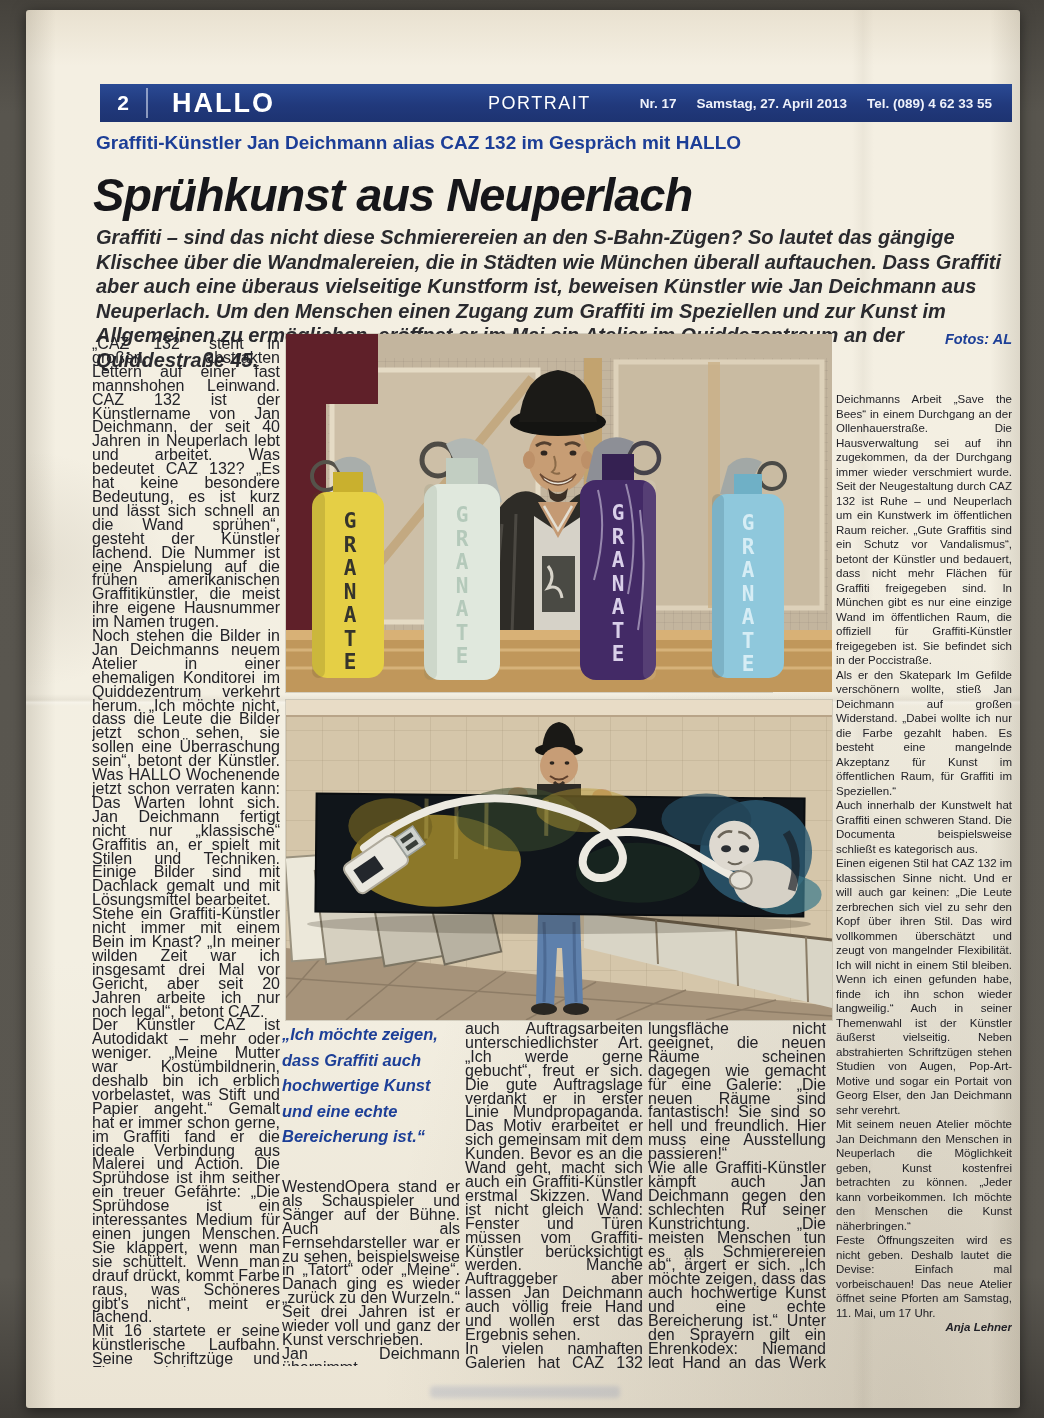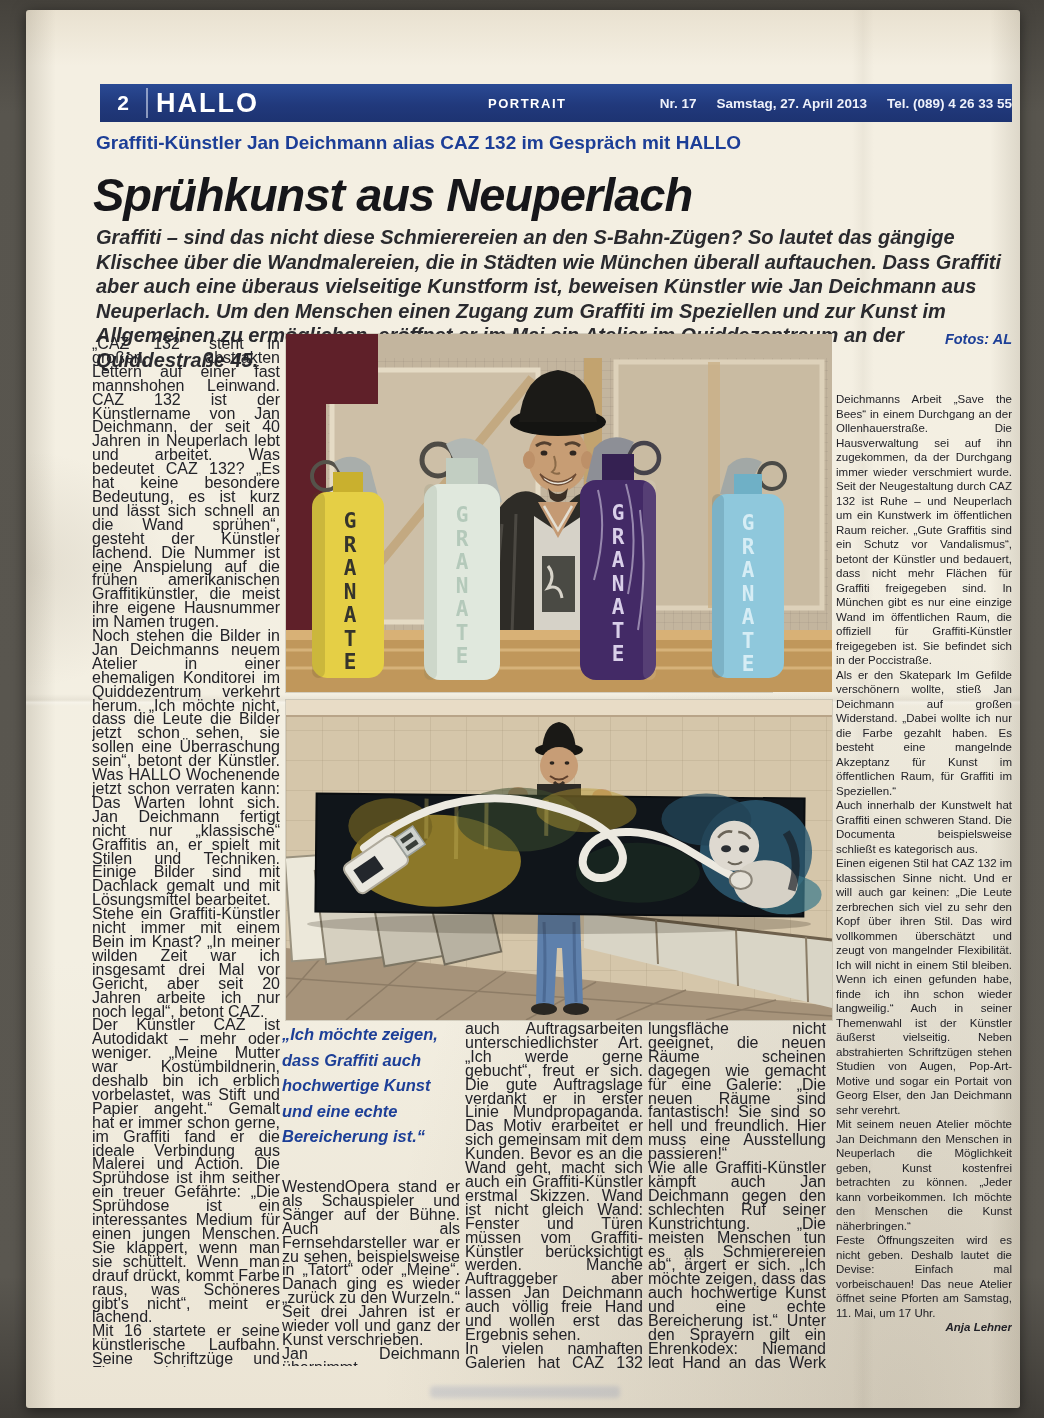--- a/index.html
+++ b/index.html
@@ -17,24 +17,24 @@
             background:linear-gradient(180deg,transparent,rgba(80,70,50,.07) 50%,rgba(255,255,255,.25) 70%,transparent);}
   .crease-v{position:absolute;left:852px;top:10px;width:22px;height:1398px;
             background:linear-gradient(90deg,transparent,rgba(80,70,50,.05),transparent);}
 
   
   .masthead{position:absolute;left:100px;top:84px;width:912px;height:38px;
             background:linear-gradient(180deg,#2a4a94 0%,#21397c 55%,#1d3371 100%);
             display:flex;align-items:center;color:#fff;}
   .pageno{width:46px;text-align:center;font-size:21px;font-weight:bold;flex:0 0 auto;}
   .mast-div{width:2px;height:30px;background:rgba(230,235,250,.55);flex:0 0 auto;}
-  .brand{font-size:27px;font-weight:bold;letter-spacing:2px;padding-left:8px;flex:0 0 auto;
+  .brand{font-size:27px;font-weight:bold;letter-spacing:2px;padding-left:24px;flex:0 0 auto;
          font-family:"Liberation Sans",sans-serif;font-stretch:condensed;text-align:right;}
-  .section{position:absolute;left:388px;font-size:13px;font-weight:bold;letter-spacing:1.5px;}
-  .issue{margin-left:auto;display:flex;gap:20px;padding-right:0;font-size:13.5px;font-weight:bold;
+  .section{position:absolute;left:388px;font-size:18px;font-weight:normal;letter-spacing:1.5px;}
+  .issue{margin-left:auto;display:flex;gap:20px;padding-right:20px;font-size:13.5px;font-weight:bold;
          color:#eef1fa;}
   
   .kicker{position:absolute;left:96px;top:132px;font-size:19px;font-weight:bold;color:#1c3e97;}
   .headline{position:absolute;left:93px;top:155px;font-size:47px;font-weight:bold;font-style:italic;
             color:#16161a;letter-spacing:-1px;margin-top:12px;}
   .lead{position:absolute;left:96px;top:225px;width:914px;font-size:20px;line-height:24.5px;
         font-weight:bold;font-style:italic;color:#2a2a2e;text-align:left;}
   
   .col{position:absolute;font-size:16px;line-height:13.9px;color:#222228;text-align:justify;
        hyphens:auto;-webkit-hyphens:auto;overflow:hidden;}
@@ -68,21 +68,21 @@
   <div class="crease-v"></div>
 
   <div class="masthead">
     <div class="pageno">2</div>
     <div class="mast-div"></div>
     <div class="brand">HALLO</div>
     <div class="section">PORTRAIT</div>
     <div class="issue">
       <span>Nr. 17</span>
       <span>Samstag, 27. April 2013</span>
-      <span>Tel. (089) 4 26 33 55</span>
+      <span>Tel. (089) 4 62 33 55</span>
     </div>
   </div>
 
   <div class="kicker">Graffiti-Künstler Jan Deichmann alias CAZ 132 im Gespräch mit HALLO</div>
   <div class="headline">Sprühkunst aus Neuperlach</div>
   <div class="lead">Graffiti – sind das nicht diese Schmierereien an den S-Bahn-Zügen? So lautet das gängige Klischee über die Wandmalereien, die in Städten wie München überall auftauchen. Dass Graffiti aber auch eine überaus vielseitige Kunstform ist, beweisen Künstler wie Jan Deichmann aus Neuperlach. Um den Menschen einen Zugang zum Graffiti im Speziellen und zur Kunst im Allgemeinen zu ermöglichen, eröffnet er im Mai ein Atelier im Quiddezentraum an der Quiddestraße 45.</div>
 
   <div class="col col1">
       <p>„CAZ 132“ steht in großen, abstrakten Lettern auf einer fast mannshohen Leinwand. CAZ 132 ist der Künstlername von Jan Deichmann, der seit 40 Jahren in Neuperlach lebt und arbeitet. Was bedeutet CAZ 132? „Es hat keine besondere Bedeutung, es ist kurz und lässt sich schnell an die Wand sprühen“, gesteht der Künstler lachend. Die Nummer ist eine Anspielung auf die frühen amerikanischen Graffitikünstler, die meist ihre eigene Hausnummer im Namen trugen.</p>
       <p>Noch stehen die Bilder in Jan Deichmanns neuem Atelier in einer ehemaligen Konditorei im Quiddezentrum verkehrt herum. „Ich möchte nicht, dass die Leute die Bilder jetzt schon sehen, sie sollen eine Überraschung sein“, betont der Künstler. Was HALLO Wochenende jetzt schon verraten kann: Das Warten lohnt sich. Jan Deichmann fertigt nicht nur „klassische“ Graffitis an, er spielt mit Stilen und Techniken. Einige Bilder sind mit Dachlack gemalt und mit Lösungsmittel bearbeitet.</p>

